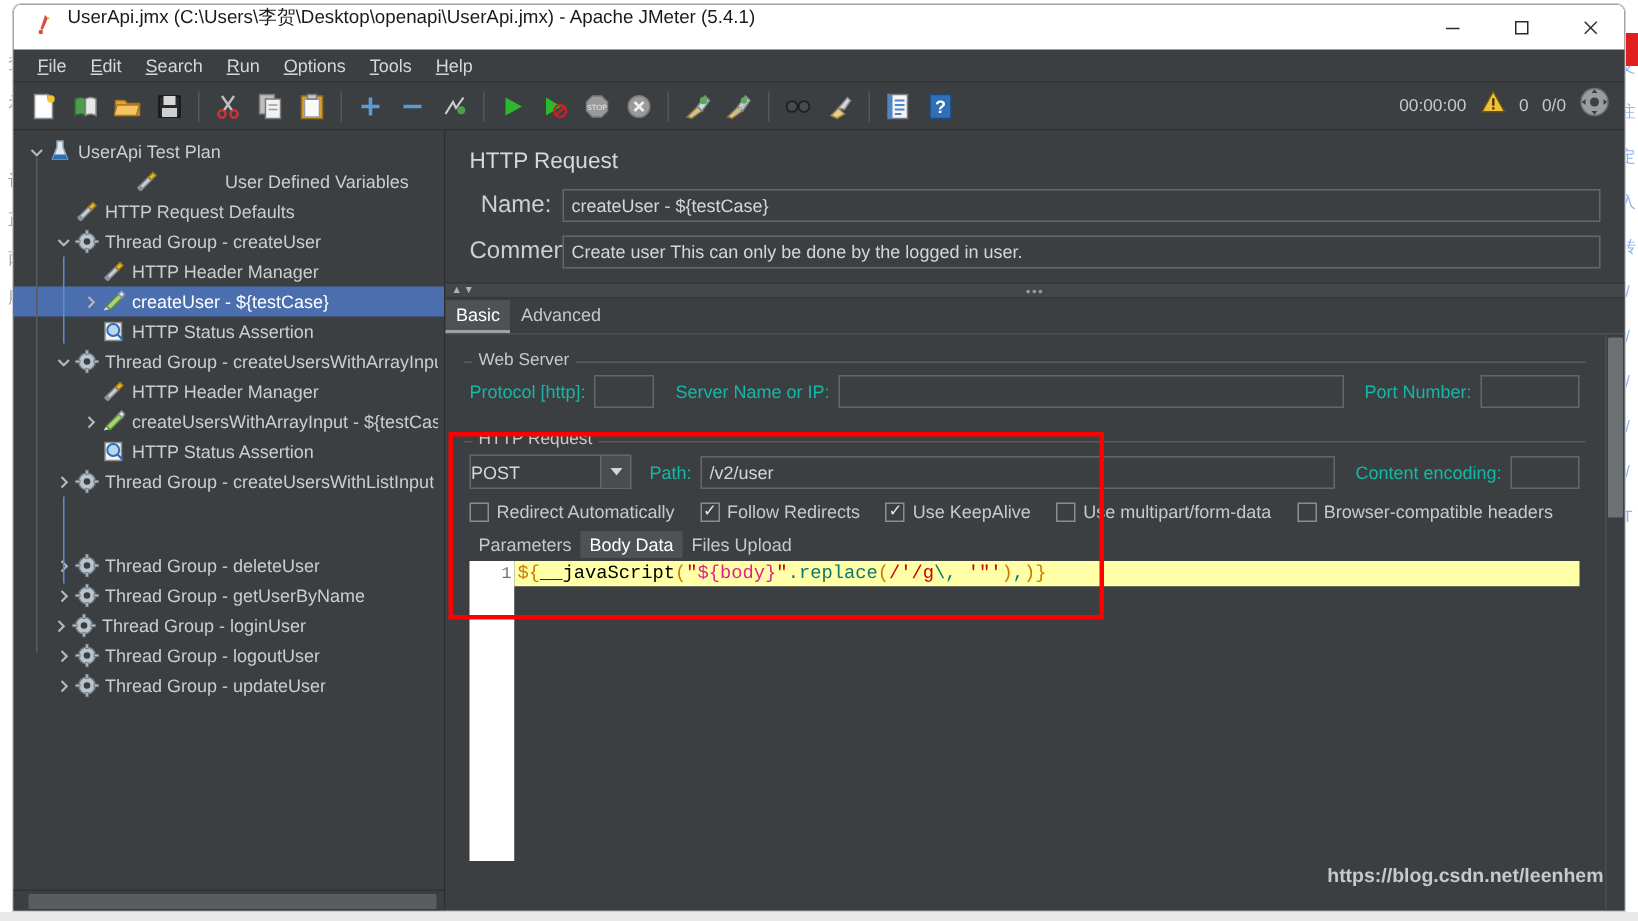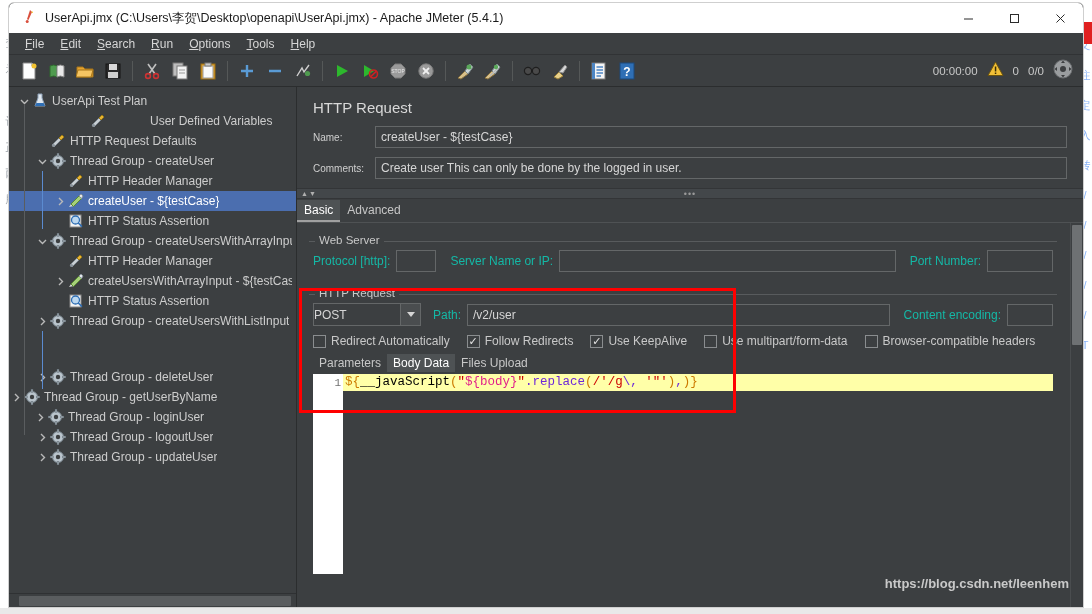--- a/index.html
+++ b/index.html
@@ -46,21 +46,21 @@
     border: 1px solid #cfcfcf;
     border-radius: 6px 6px 0 0;
     overflow: hidden;
     display: flex; flex-direction: column;
   }
 
   
   .titlebar {
     height: 30px; flex: 0 0 30px;
     background: #ffffff;
-    display: flex; align-items: center;
+    display: flex; 
     position: relative;
     border-radius: 5px 5px 0 0;
   }
   .title-icon {
     width: 22px; margin-left: 10px;
     display: flex; align-items: center; justify-content: center;
   }
   .title-text {
     font-size: 12.5px; color: #1a1a1a;
     margin-left: 4px;
@@ -168,21 +168,21 @@
   }
   .panel-title {
     font-size: 15px; color: #d8d8d8;
     padding: 12px 0 10px 16px;
   }
   .field-row {
     display: flex; align-items: center;
     padding: 0 16px 0 16px; margin-bottom: 9px;
   }
   .field-lab {
-    font-size: 10px; color: #cfcfcf; width: 62px; flex: 0 0 62px;
+    font-size: 16px; color: #cfcfcf; width: 62px; flex: 0 0 62px; text-align: center;
   }
   .txtin {
     flex: 1 1 auto; height: 22px;
     background: #3c3f41; border: 1px solid #646768;
     color: #d6d6d6; font-size: 12px;
     padding: 0 5px; line-height: 20px;
     font-family: "Liberation Sans", sans-serif;
     outline: none;
   }
 
@@ -280,21 +280,21 @@
   }
   .codearea { flex: 1 1 auto; position: relative; }
   .codeline {
     height: 17px; line-height: 17px;
     background: #ffffa8;
     font-family: "Liberation Mono", monospace;
     font-size: 12.5px;
     white-space: pre;
     padding-left: 2px;
   }
-  .c-plain { color: #6d28d9; }
+  .c-plain { color: #0f766e; }
   .c-brace { color: #cc7a00; }
   .c-fn    { color: #000000; }
   .c-str   { color: #cc0000; }
   .c-var   { color: #e0218a; }
   .c-rx    { color: #cc0000; }
   .code-fill { background: #3c3f41; height: 183px; }
 
   
   .vscroll {
     position: absolute; right: 0; top: 0; bottom: 0; width: 13px;
@@ -728,21 +728,21 @@
                   <g fill="#b9c4cc" stroke="#6f7a82" stroke-width=".6">
                     <rect x="7.2" y="0.4" width="1.6" height="3"></rect>
                     <rect x="7.2" y="12.6" width="1.6" height="3"></rect>
                     <rect x="0.4" y="7.2" width="3" height="1.6"></rect>
                     <rect x="12.6" y="7.2" width="3" height="1.6"></rect>
                   </g>
                 </svg>
               </span>
               <span class="tlabel">Thread Group - deleteUser</span>
             </div>
-            <div class="tnode" style="">
+            <div class="tnode" style="padding-left: 26px;">
               <span class="tw">
                 <svg width="9" height="9" viewBox="0 0 9 9">
                   <path d="M3 1 L6.5 4.5 L3 8" fill="none" stroke="#b9b9b9" stroke-width="1.4"></path>
                 </svg>
               </span>
               <span class="ticon">
                 <svg width="16" height="16" viewBox="0 0 16 16">
                   <circle cx="8" cy="8" r="5.6" fill="#b9c4cc" stroke="#6f7a82"></circle>
                   <circle cx="8" cy="8" r="2.2" fill="#3c3f41"></circle>
                   <g fill="#b9c4cc" stroke="#6f7a82" stroke-width=".6">

